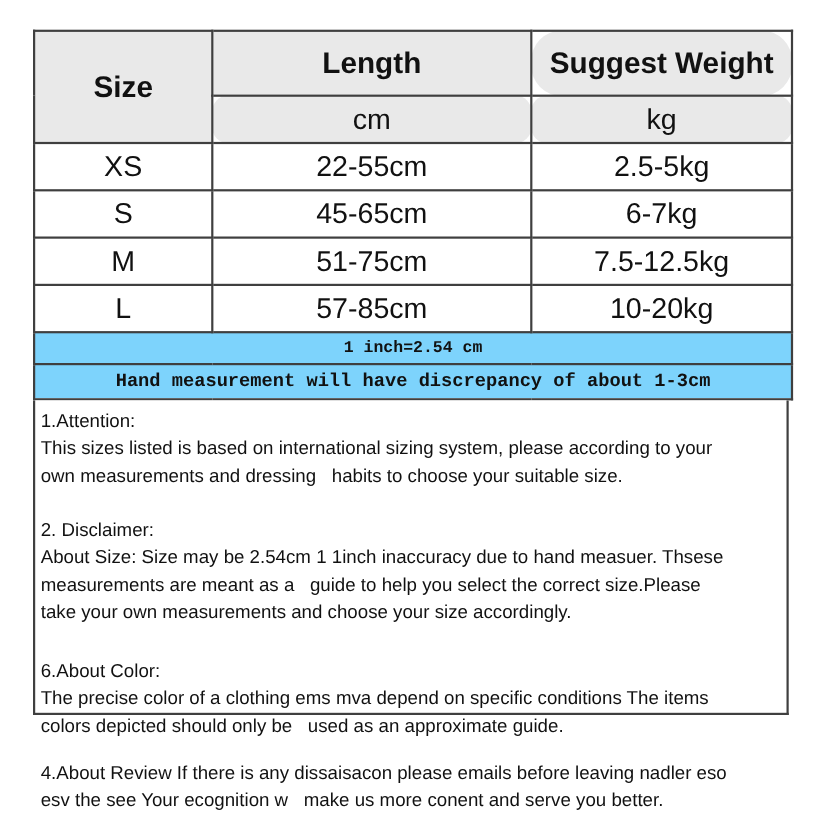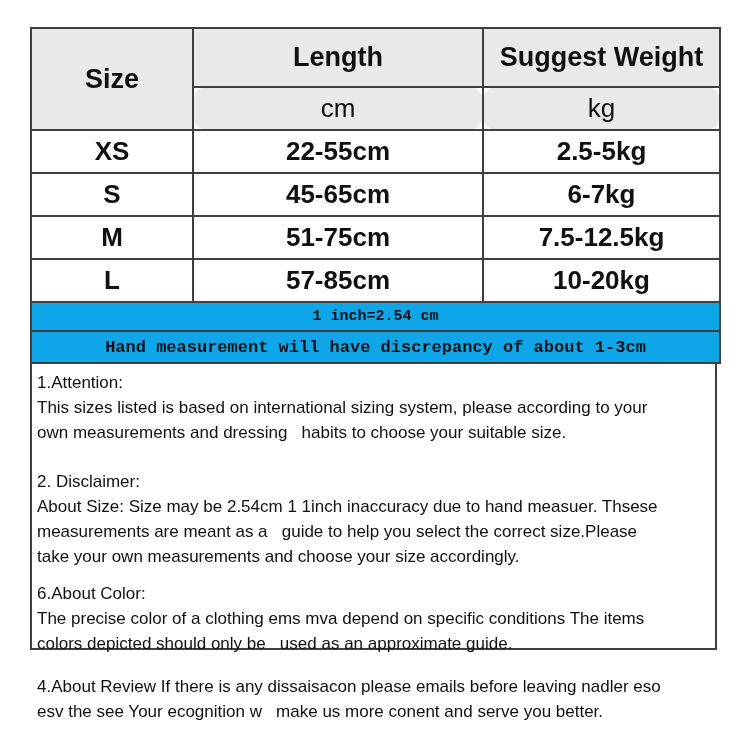--- a/index.html
+++ b/index.html
@@ -30,50 +30,50 @@
   table.size-chart td {
     border: 2px solid #3f3f3f;
     text-align: center;
     vertical-align: middle;
     font-size: 26px;
     padding: 0;
     overflow: hidden;
   }
   td.col-size   { width: 160px; }
   td.col-length { width: 288px; }
-  td.col-weight { width: 235px; }
+  td.col-weight { width: 235px; border-radius: 27px; }
   tr.header-row-1 td { height: 57px; background: #e9e9e9; font-weight: bold; font-size: 27px; }
   tr.header-row-2 td { height: 41px; background: #e9e9e9; font-weight: normal; font-size: 26px; border-radius: 14px; }
   td.size-head { background: #e9e9e9; font-weight: bold; font-size: 27px; margin-top: 41px; }
-  tr.data-row td { height: 41px; background: #ffffff; font-weight: bold; }
+  tr.data-row td { height: 41px; background: #ffffff; }
   tr.note-row td {
     font-family: "Liberation Mono", "DejaVu Sans Mono", monospace;
     font-weight: bold;
-    background: #0ea5e9;
+    background: #7dd3fc;
   }
   tr.note-row-inch td { height: 27px; font-size: 15px; }
   tr.note-row-hand td { height: 30px; font-size: 17px; }
   .info-box {
     box-sizing: border-box;
     width: 100%;
     height: 286px;
     border: 2px solid #3f3f3f;
     border-top: none;
     padding: 6px 8px 0 5px;
     background: #ffffff;
   }
   .info-box p {
     margin: 0;
     font-size: 17px;
     line-height: 25px;
     white-space: pre-wrap;
     color: #111111;
   }
   .info-box p.sec-1 { margin-bottom: 24px; }
-  .info-box p.sec-2 { margin-bottom: 12px; }
+  .info-box p.sec-2 { margin-bottom: 28px; }
   .info-box p.sec-3 { margin-bottom: 18px; }
 </style>
 </head>
 <body>
 
 <div class="canvas">
   <div class="chart-wrap">
 
     <table class="size-chart">
       <tbody>

